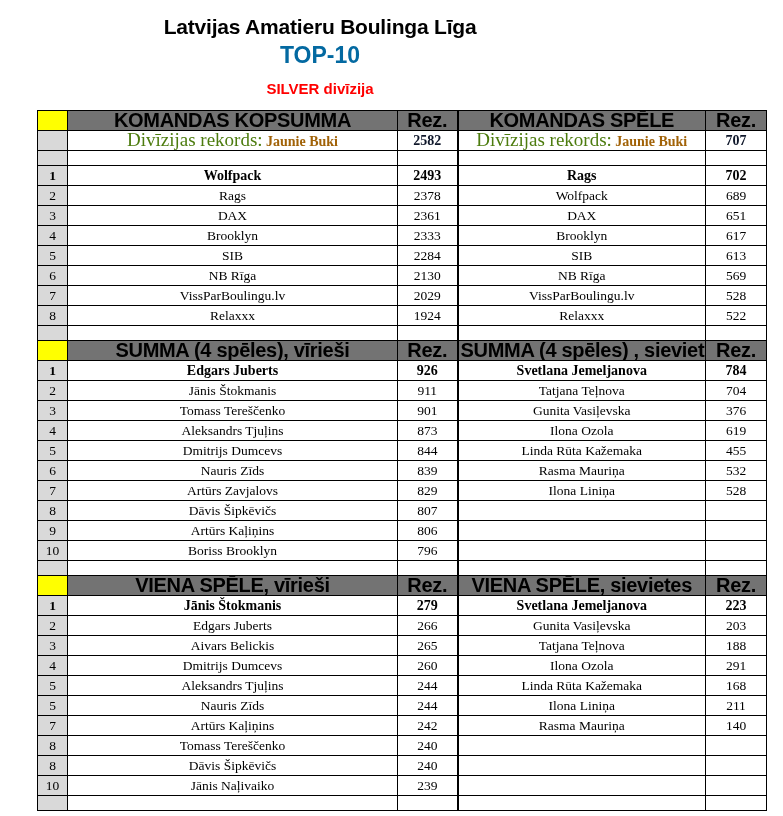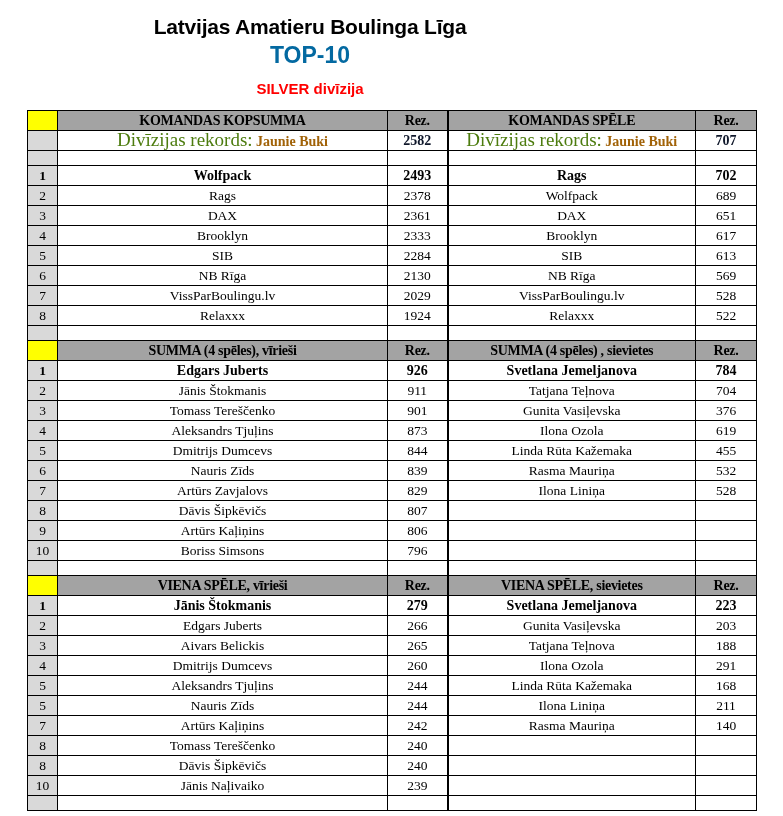--- a/index.html
+++ b/index.html
@@ -11,20 +11,21 @@
     width: 783px;
     height: 816px;
     font-family: "Liberation Sans", sans-serif;
     overflow: hidden;
   }
 
   .page {
     position: relative;
     width: 620px;
     height: 816px;
+    margin-left: 10px;
   }
 
   
   .titles {
     text-align: center;
     padding-top: 14px;
   }
   .title-main {
     font-family: "Liberation Sans", sans-serif;
     font-size: 21px;
@@ -82,24 +83,24 @@
 
   
   td.rank {
     background: #d9d9d9;
     font-size: 13.5px;
   }
   td.rank.first { font-weight: bold; }
 
   
   td.hdr {
-    background: #a3a3a3;
-    font-family: Liberation Serif, serif;
-    font-weight: bold;
-    font-size: 14px;
+    background: #737373;
+    font-family: Liberation Sans, sans-serif;
+    font-weight: bold;
+    font-size: 20px;
     letter-spacing: -0.3px;
   }
   td.hdr-rank {
     background: #ffff00;
   }
 
   
   td.record {
     text-align: center;
   }
@@ -309,21 +310,21 @@
         </tr>
         <tr>
           <td class="rank">9</td>
           <td class="name">Artūrs Kaļiņins</td>
           <td class="val divider-left">806</td>
           <td class="name"></td>
           <td class="val"></td>
         </tr>
         <tr>
           <td class="rank">10</td>
-          <td class="name">Boriss Simsons</td>
+          <td class="name">Boriss Brooklyn</td>
           <td class="val divider-left">796</td>
           <td class="name"></td>
           <td class="val"></td>
         </tr>
         <tr>
           <td class="spacer-rank"></td>
           <td class="spacer"></td>
           <td class="spacer divider-left"></td>
           <td class="spacer"></td>
           <td class="spacer"></td>

